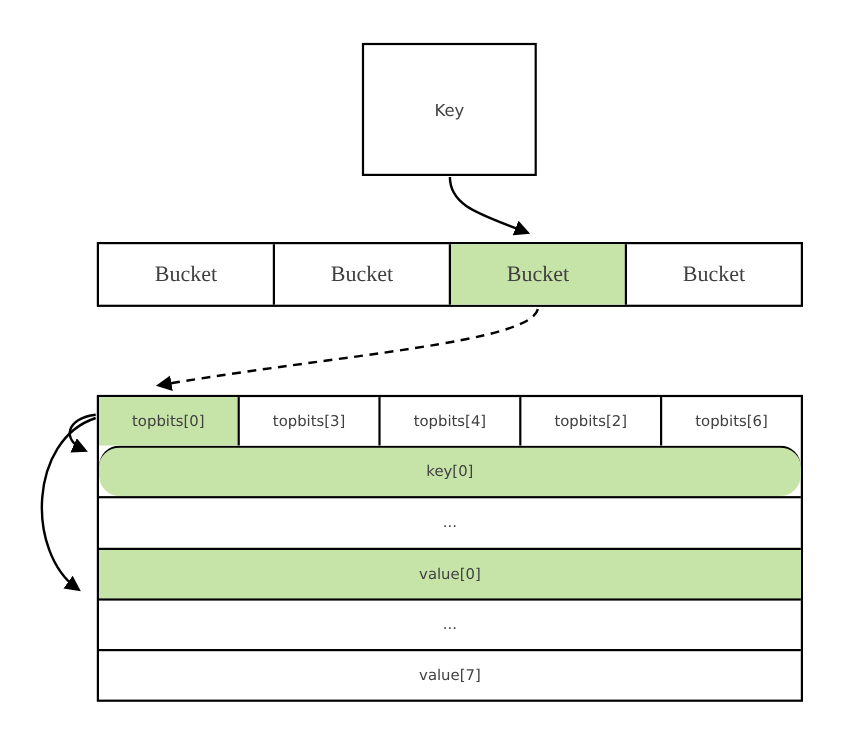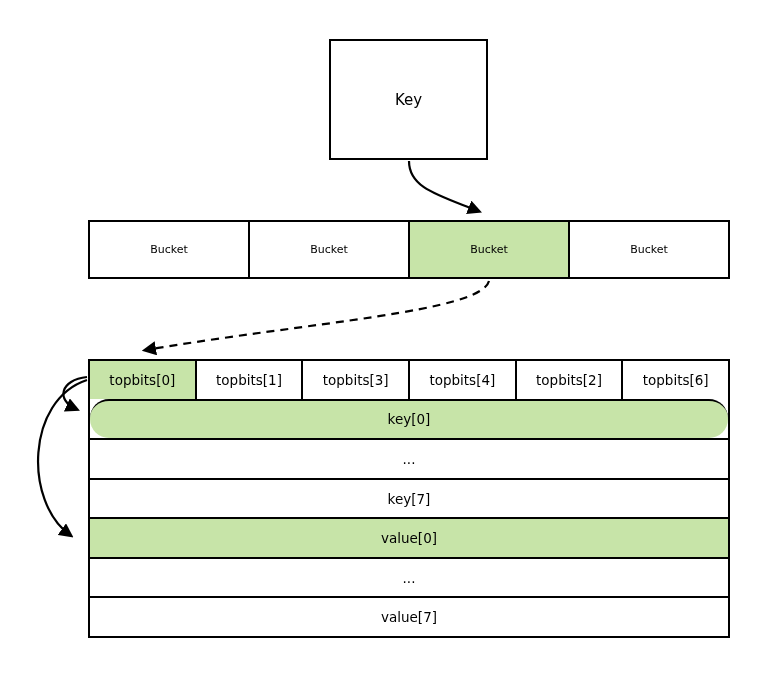--- a/index.html
+++ b/index.html
@@ -2,21 +2,21 @@
 <html><head>
 <meta charset="utf-8">
 <style>
   html, body { margin: 0; padding: 0; background: #ffffff; }
   .canvas {
     position: relative;
     width: 769px;
     height: 680px;
     background: #ffffff;
     font-family: "DejaVu Sans", "Liberation Sans", sans-serif;
-    color: #000000;
+    color: #404040;
     overflow: hidden;
   }
 
   
   .key-box {
     position: absolute;
     left: 329px; top: 39px;
     width: 159px; height: 121px;
     border: 2px solid #000;
     box-sizing: border-box;
@@ -32,21 +32,22 @@
     width: 642px; height: 59px;
     border: 2px solid #000;
     box-sizing: border-box;
     display: flex;
     background: #ffffff;
   }
   .bucket-cell {
     flex: 1;
     border-left: 2px solid #000;
     display: flex; align-items: center; justify-content: center;
-    font-size: 11px;
+    font-size: 20px;
+    font-family: Liberation Serif, serif;
   }
   .bucket-cell:first-child { border-left: none; }
 
   
   .slot-table {
     position: absolute;
     left: 88px; top: 359px;
     width: 642px; height: 279px;
     border: 2px solid #000;
     box-sizing: border-box;
@@ -100,29 +101,27 @@
       <span>Bucket</span>
     </div>
     <div class="bucket-cell">
       <span>Bucket</span>
     </div>
   </div>
 
   <div class="slot-table">
     <div class="slot-row topbits-row">
       <div class="topbits-cell" style="background-color: rgb(199, 228, 168);">topbits[0]</div>
-      <div class="topbits-cell">topbits[1]</div>
       <div class="topbits-cell">topbits[3]</div>
       <div class="topbits-cell">topbits[4]</div>
       <div class="topbits-cell">topbits[2]</div>
       <div class="topbits-cell">topbits[6]</div>
     </div>
     <div class="slot-row" style="background-color: rgb(199, 228, 168); border-radius: 19px;">key[0]</div>
     <div class="slot-row">...</div>
-    <div class="slot-row">key[7]</div>
     <div class="slot-row" style="background-color: rgb(199, 228, 168);">value[0]</div>
     <div class="slot-row">...</div>
     <div class="slot-row">value[7]</div>
   </div>
 
   <svg class="arrow-layer" viewBox="0 0 769 680" xmlns="http://www.w3.org/2000/svg">
     <defs>
       <marker id="arrowhead" viewBox="0 0 10 10" refX="7" refY="5" markerWidth="6.5" markerHeight="6.5" orient="auto-start-reverse">
         <path d="M 0 0 L 10 5 L 0 10 z" fill="#000"></path>
       </marker>

